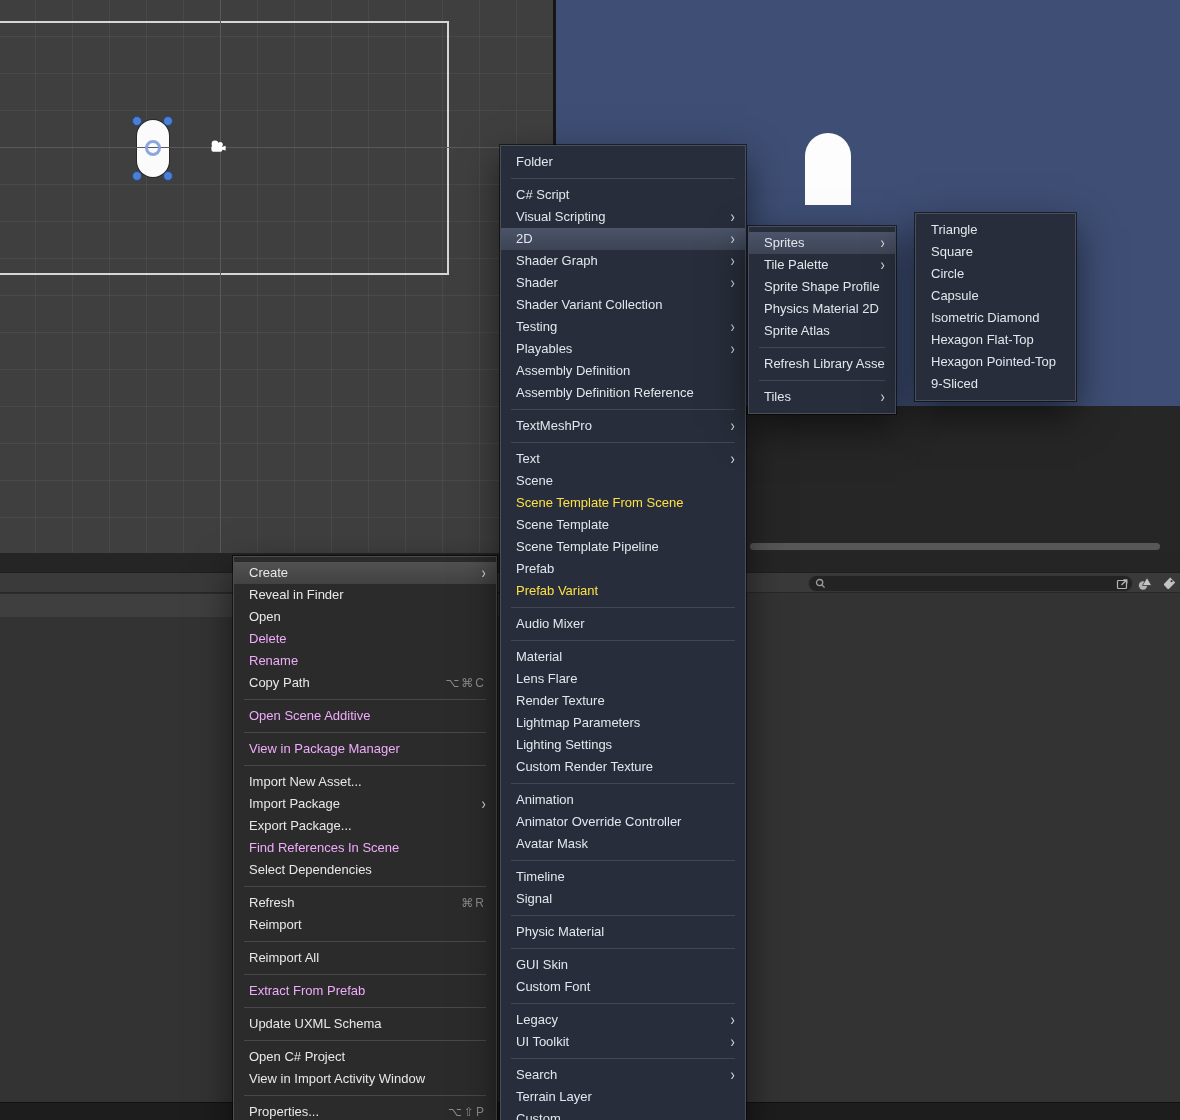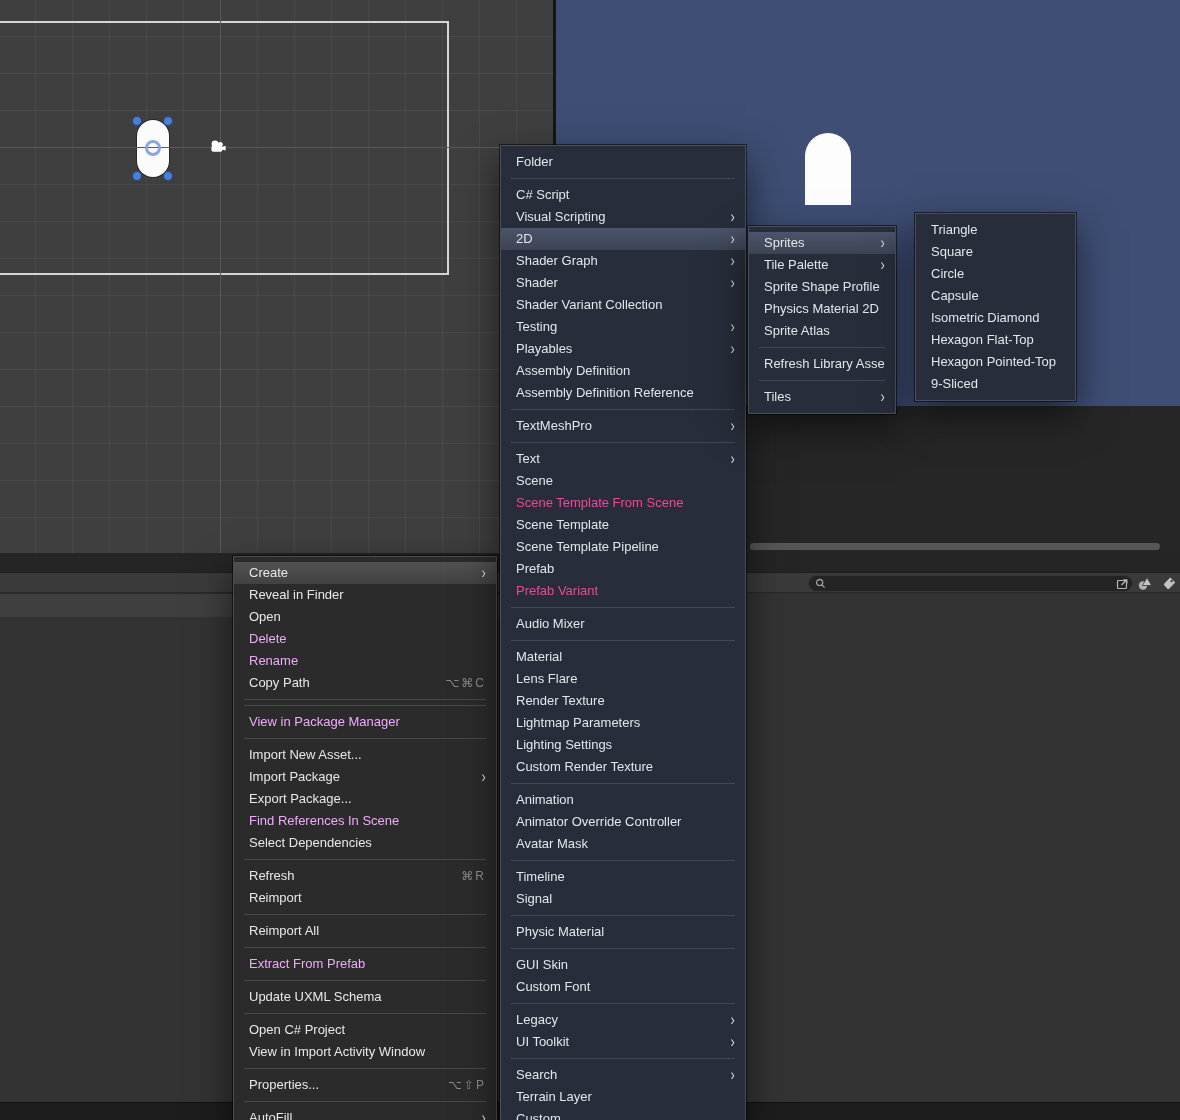--- a/index.html
+++ b/index.html
@@ -60,21 +60,21 @@
   .menu.gray{background:#2b2b2b;}
   .menu.blue{background:#272d3a;}
   .menu-item{height:22px;line-height:22px;display:flex;align-items:center;
     padding:0 10px 0 15px;font-size:13px;color:#e8e8e8;white-space:nowrap;}
   .menu.blue .menu-item{color:#e3e6ec;}
   .menu-item .mi-label{flex:1;overflow:hidden;}
   .menu-item .mi-shortcut{color:#8b8b8b;font-size:12px;letter-spacing:2px;margin-left:12px;}
   .menu-item .mi-arrow{color:#d8d8d8;font-size:16px;margin-left:10px;line-height:20px;
     transform:scaleX(0.8);}
   .menu-item.disabled{color:#f0abfc;}
-  .menu.blue .menu-item.disabled{color:#ec4899;}
+  .menu.blue .menu-item.disabled{color:#fde047;}
   .menu.gray .menu-item.highlighted{background:linear-gradient(180deg,#515151,#424242);}
   .menu.blue .menu-item.highlighted{background:linear-gradient(180deg,#4b5469,#3c4455);}
   .menu-sep{height:1px;margin:5px 10px;background:rgba(255,255,255,0.14);}
   .menu.blue .menu-sep{background:rgba(255,255,255,0.13);}
 
   #context-menu{left:233px;top:511px;width:264px;}
   #create-submenu{left:500px;top:100px;width:246px;}
   #submenu-2d{left:748px;top:181px;width:148px;}
   #submenu-sprites{left:915px;top:168px;width:161px;}
 </style>
@@ -160,20 +160,23 @@
       <span class="mi-label">Delete</span>
     </div>
     <div class="menu-item disabled">
       <span class="mi-label">Rename</span>
     </div>
     <div class="menu-item">
       <span class="mi-label">Copy Path</span>
       <span class="mi-shortcut">⌥⌘C</span>
     </div>
     <div class="menu-sep"></div>
+    <div class="menu-item disabled">
+      <span class="mi-label">Open Scene Additive</span>
+    </div>
     <div class="menu-sep"></div>
     <div class="menu-item disabled">
       <span class="mi-label">View in Package Manager</span>
     </div>
     <div class="menu-sep"></div>
     <div class="menu-item">
       <span class="mi-label">Import New Asset...</span>
     </div>
     <div class="menu-item">
       <span class="mi-label">Import Package</span>

